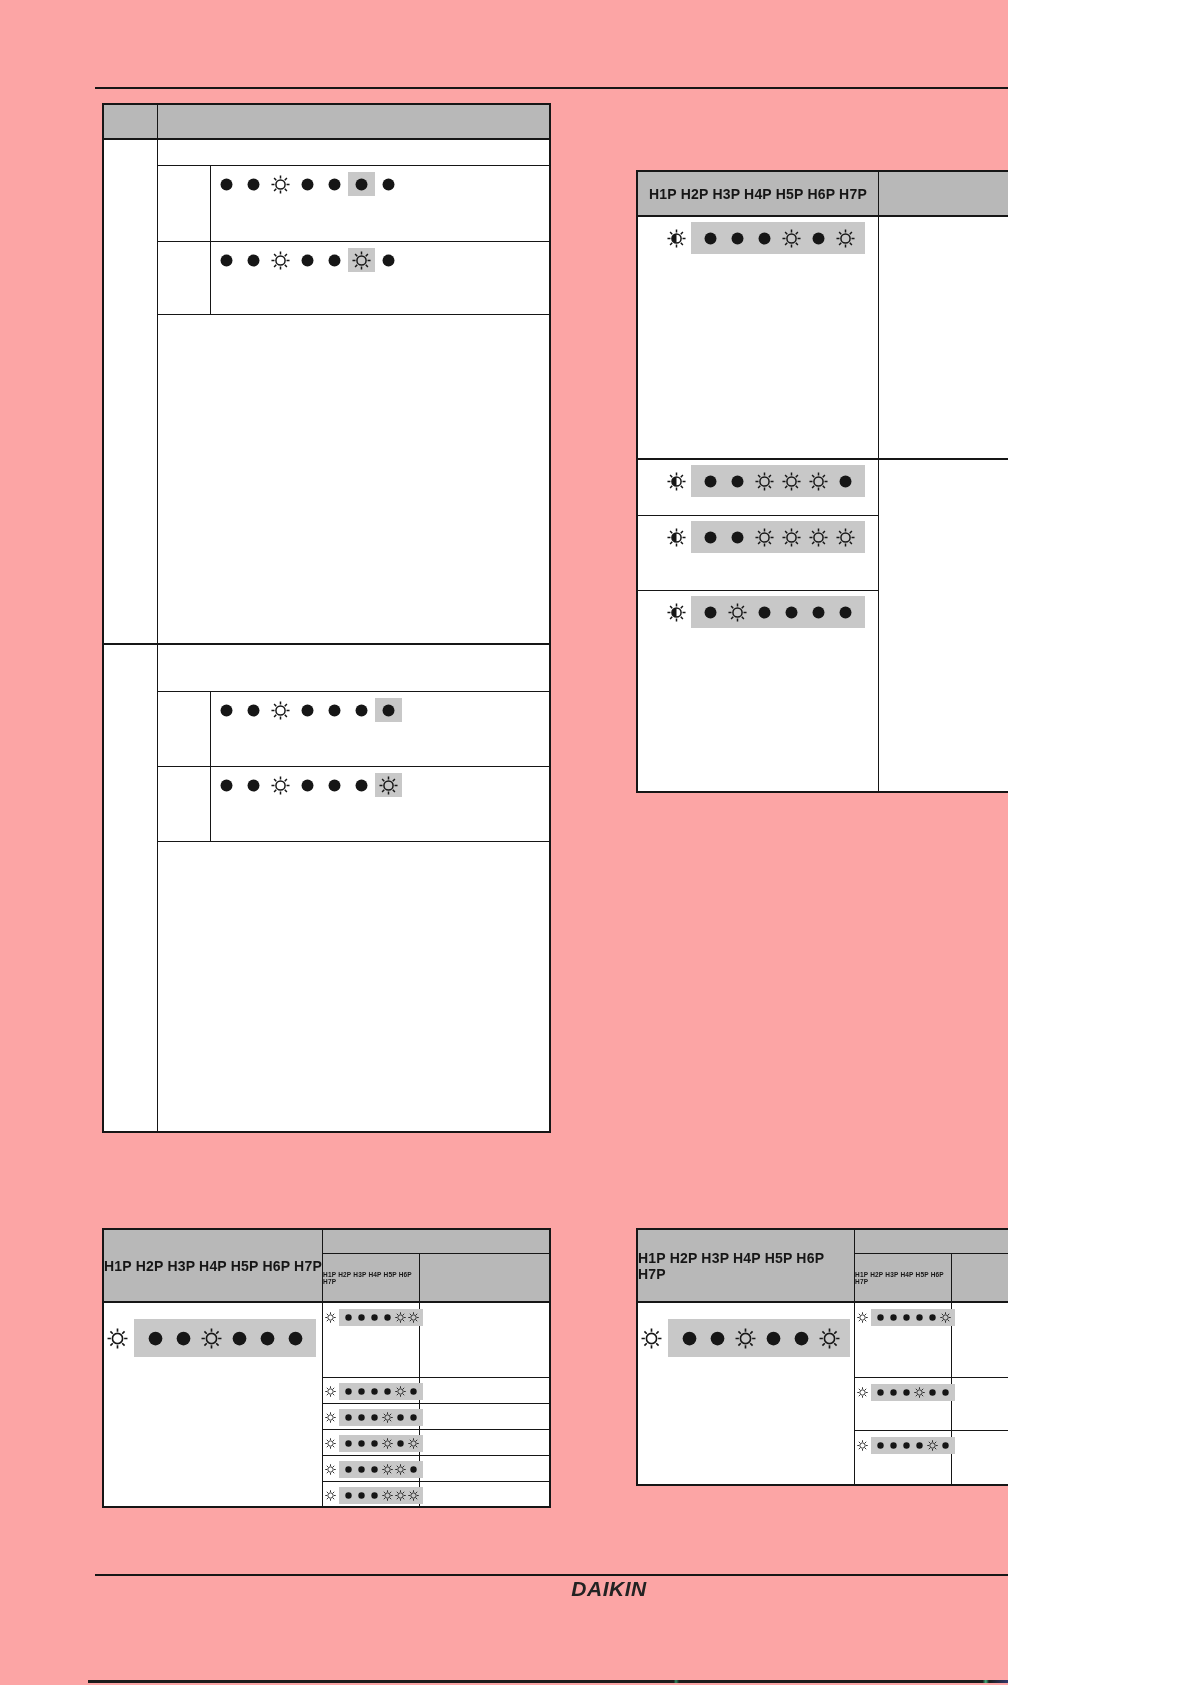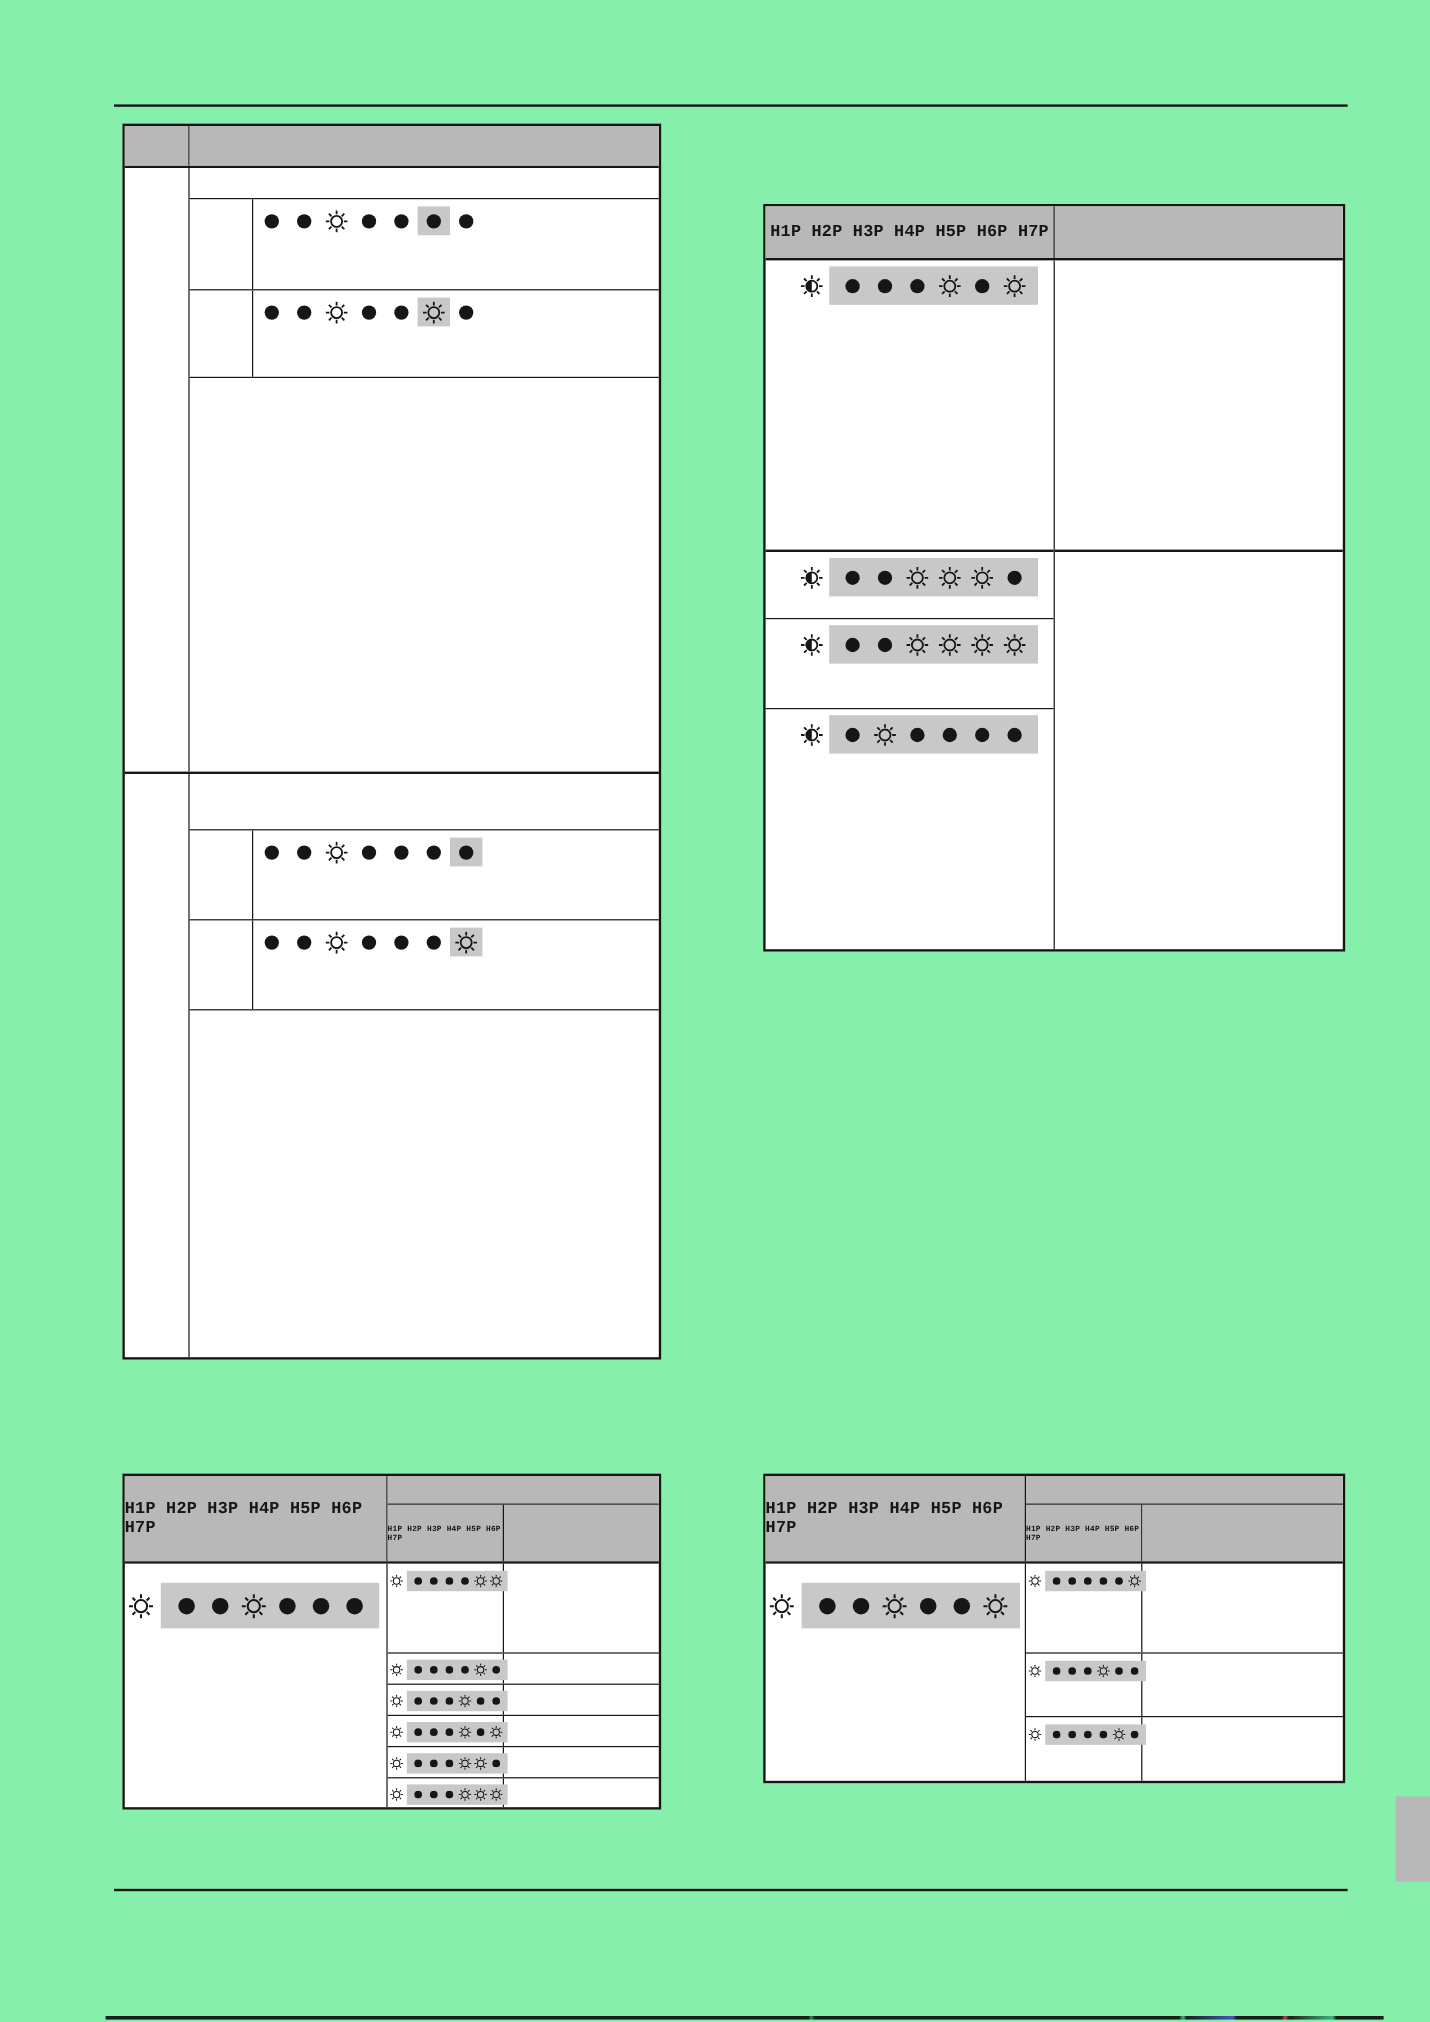--- a/index.html
+++ b/index.html
@@ -3,21 +3,21 @@
 <meta charset="utf-8">
 <style>
   :root{
     --ink:#161616;
     --hdr:#b8b8b8;
     --strip:#c8c8c8;
   }
   *{box-sizing:border-box;margin:0;padding:0;}
   html,body{background:#fff;}
   body{font-family:"Liberation Sans", sans-serif;color:var(--ink);}
-  .page{position:relative;width:1192px;height:1685px;background:#86efac;overflow:hidden;font-family:Liberation Mono, monospace;}
+  .page{position:relative;width:1008px;height:1685px;background:#fca5a5;overflow:hidden;}
   .abs{position:absolute;}
   .rule{position:absolute;background:var(--ink);}
   .tbl{position:absolute;border:2px solid var(--ink);display:flex;flex-direction:column;background:#fff;}
   .row{display:flex;flex-direction:row;}
   .col{display:flex;flex-direction:column;}
   .grow{flex:1;min-width:0;min-height:0;}
   .gray{background:var(--hdr);}
   .br1{border-right:1px solid var(--ink);}
   .bb1{border-bottom:1px solid var(--ink);}
   .bb2{border-bottom:2px solid var(--ink);}
@@ -984,16 +984,19 @@
           <div class="grow"></div>
         </div>
       </div>
     </div>
   </div>
 
   <div class="tab-marker" style="left:1163px;top:1497px;width:29px;height:71px"></div>
 
   <div class="rule" style="left:95px;top:1574px;width:1028px;height:2px"></div>
 
+  <div class="abs" style="left:95px;top:1577px;width:1028px;text-align:center">
+    <span class="logo">DAIKIN</span>
+  </div>
 
   <div class="artifact" style="left:88px;top:1680px;width:1065px;height:3px"></div>
 
 </div>
 
 </body></html>

